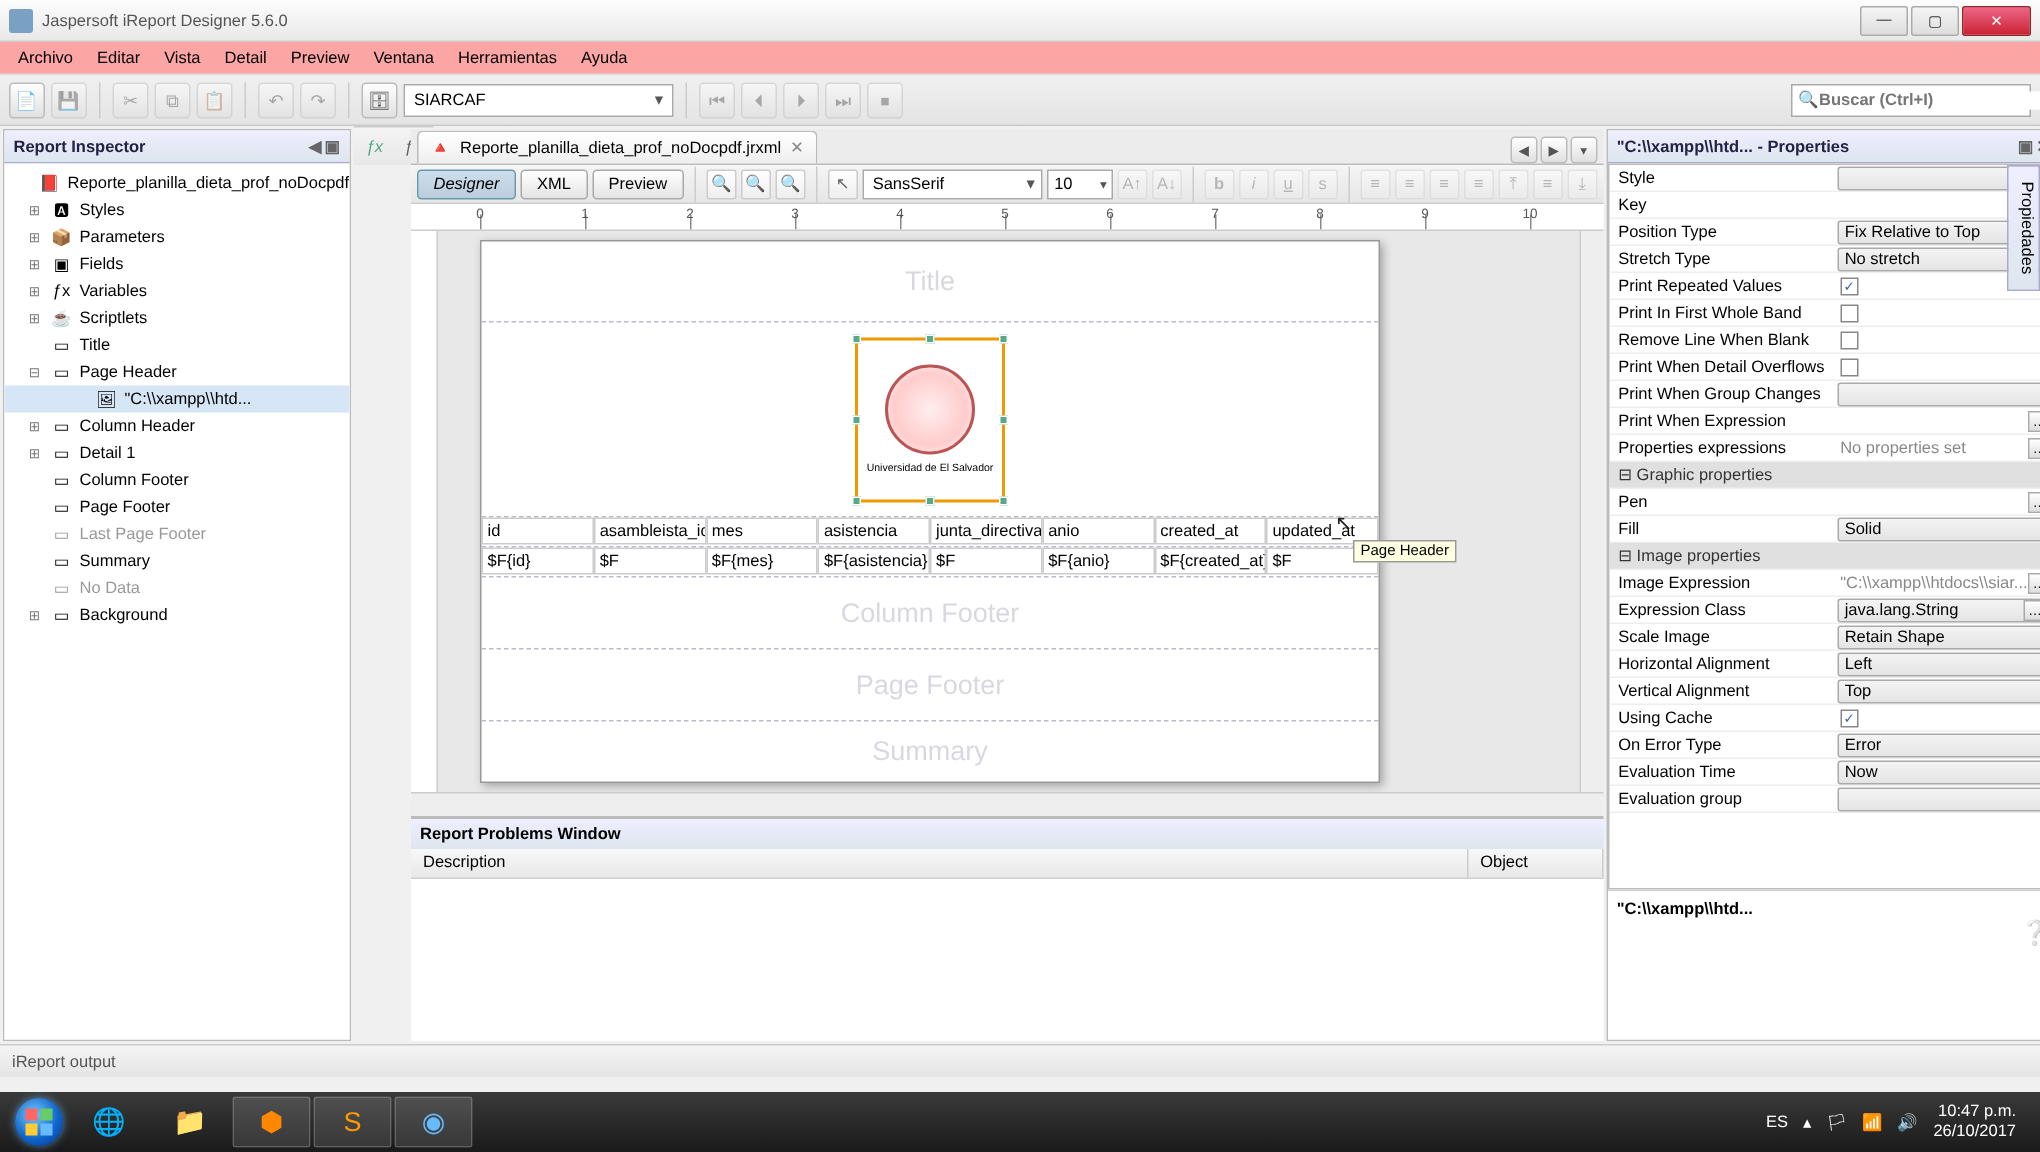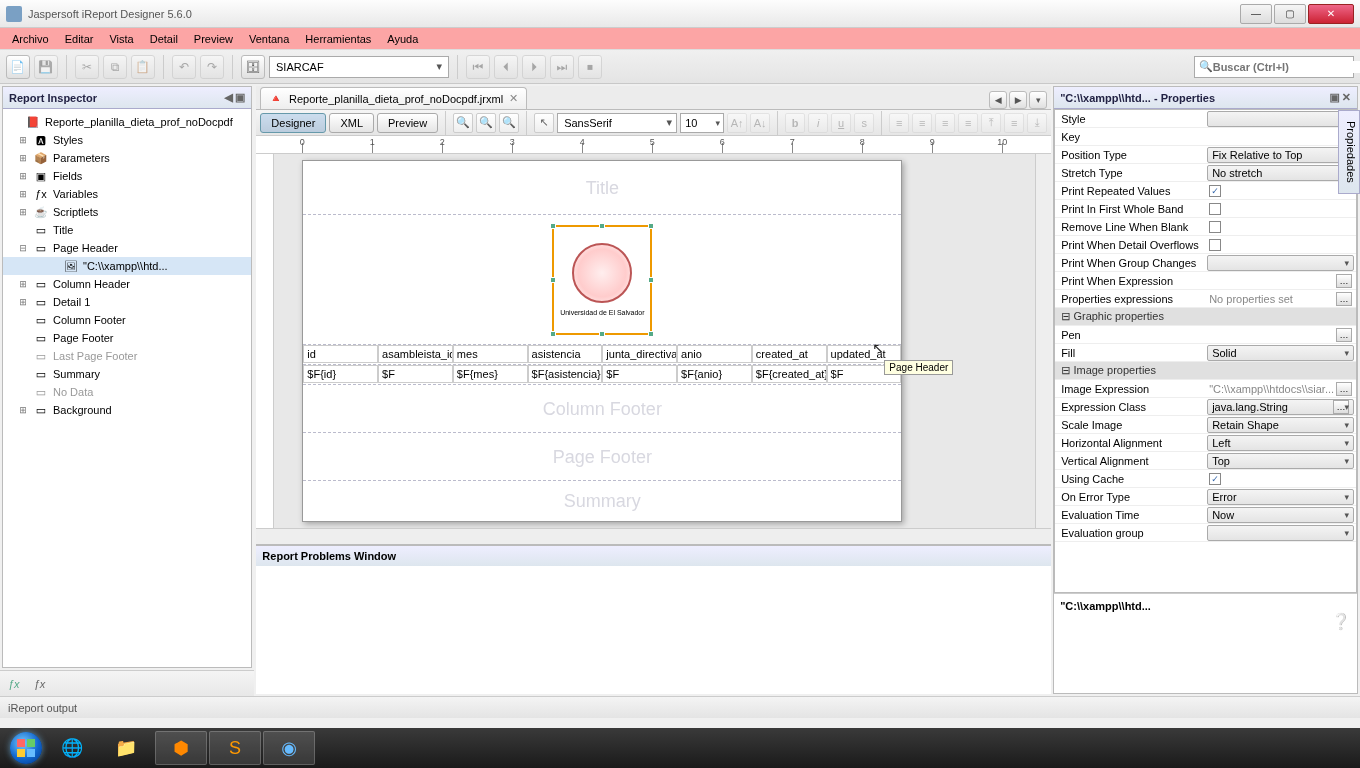--- a/index.html
+++ b/index.html
@@ -27,41 +27,41 @@
 .search-box { margin-left:auto; display:flex; align-items:center; border:1px solid #aaa; background:#fff; height:22px; padding:0 4px; width:160px; }
 .search-box input { border:none; outline:none; flex:1; font-size:11px;font-weight:bold; }
 
 
 .main { display:flex; height: 612px; }
 .panel { background:#fff; border:1px solid #bbb; display:flex; flex-direction:column; }
 .panel-header { height:22px; background: linear-gradient(#eef, #dde6ee); border-bottom:1px solid #aac; display:flex; align-items:center; padding:0 6px; font-weight:bold; color:#224; }
 .panel-header .hdr-icons { margin-left:auto; display:flex; gap:2px; color:#666; }
 
 
-.left { width: 272px; display:flex; flex-direction:column; }
+.left { width: 272px; display:flex; }
 .inspector { flex:1; margin:2px; }
 .tree { flex:1; overflow:auto; padding:4px 0; background:#fff; }
 .tree-row { display:flex; align-items:center; height:18px; padding-left:6px; gap:4px; white-space:nowrap; }
 .tree-row.sel { background:#d6e6f6; }
 .tree-row .exp { width:12px; text-align:center; color:#777; font-size:9px; }
 .tree-row .ic { width:16px; height:14px; display:flex; align-items:center; justify-content:center; font-size:11px; }
 .tree-row.dim { color:#999; }
 .left-foot { height:26px; background:linear-gradient(#f4f4f4,#e8e8e8); border-top:1px solid #ccc; display:flex; align-items:center; padding:0 8px; gap:14px; color:#666; font-style:italic; }
 
 
 .center { flex:1; display:flex; flex-direction:column; margin:2px; }
 .tabs { height:24px; display:flex; align-items:flex-end; background:#ececec; border-bottom:1px solid #bbb; padding:0 4px; }
 .tab { height:22px; background:linear-gradient(#fff,#eee); border:1px solid #bbb; border-bottom:none; border-radius:4px 4px 0 0; padding:0 8px; display:flex; align-items:center; gap:6px; }
 .tab .ic { color:#c33; }
 .tabs .right-icons { margin-left:auto; display:flex; gap:2px; }
 .tabs .right-icons .tbtn { width:18px; height:18px; font-size:9px; }
 
 .designer-toolbar { height:26px; background:linear-gradient(#f5f5f5,#e6e6e6); border-bottom:1px solid #ccc; display:flex; align-items:center; padding:0 4px; gap:3px; }
 .mode-btn { height:20px; padding:0 10px; border:1px solid #aaa; background:linear-gradient(#fff,#e4e4e4); border-radius:3px; display:flex; align-items:center; }
-.mode-btn.active { background:linear-gradient(#cde,#bcd); border-color:#69a; }
+.mode-btn.active { background:linear-gradient(#cde,#bcd); border-color:#69a;font-style:italic; }
 .font-combo { height:20px; border:1px solid #aaa; background:#fff; padding:0 18px 0 6px; display:flex; align-items:center; min-width:120px; position:relative; }
 .font-combo::after { content:"▾"; position:absolute; right:4px; color:#555; }
 .size-combo { height:20px; width:44px; border:1px solid #aaa; background:#fff; padding:0 14px 0 4px; display:flex; align-items:center; position:relative; }
 .size-combo::after { content:"▾"; position:absolute; right:3px; color:#555; font-size:9px; }
 .dt-btn { width:20px; height:20px; border:1px solid #ccc; background:linear-gradient(#fff,#eee); display:flex; align-items:center; justify-content:center; color:#666; border-radius:2px; }
 .dt-btn.disabled { opacity:.4; }
 
 .ruler-h { height:18px; background:#fff; border-bottom:1px solid #ccc; position:relative; overflow:hidden; }
 .ruler-h .tick { position:absolute; bottom:0; width:1px; height:6px; background:#888; }
 .ruler-h .num { position:absolute; bottom:6px; font-size:9px; color:#555; transform:translateX(-50%); }
@@ -426,20 +426,24 @@
         <span style="position:absolute; left:598px; top:186px; font-size:14px; color:#222;">↖</span>
       </div>
       <div style="width:16px; background:#eee; border-left:1px solid #ccc;"></div>
     </div>
     <div class="scroll-h"></div>
 
     <div class="problems">
       <div class="prob-head">
           <span>Report Problems Window</span>
         </div>
+      <div class="prob-table-head">
+        <div style="flex:1">Description</div>
+        <div style="width:90px">Object</div>
+      </div>
       <div class="prob-body"></div>
     </div>
   </div>
 
   <div class="right">
     <div class="panel" style="flex:1">
       <div class="panel-header">
         <span>"C:\\xampp\\htd... - Properties</span>
         <span class="hdr-icons">
             <span>▣</span>
@@ -580,13 +584,24 @@
 
 <div class="taskbar">
   <div class="start">
       <div class="orb"></div>
     </div>
   <div class="task-item">🌐</div>
   <div class="task-item">📁</div>
   <div class="task-item active" style="color:#f80">⬢</div>
   <div class="task-item active" style="color:#f90">S</div>
   <div class="task-item active" style="color:#6bf">◉</div>
+  <div class="tray">
+    <span>ES</span>
+    <span>▴</span>
+    <span>🏳</span>
+    <span>📶</span>
+    <span>🔊</span>
+    <div class="clock">
+      <div>10:47 p.m.</div>
+      <div>26/10/2017</div>
+    </div>
+  </div>
 </div>
 
 </body></html>

